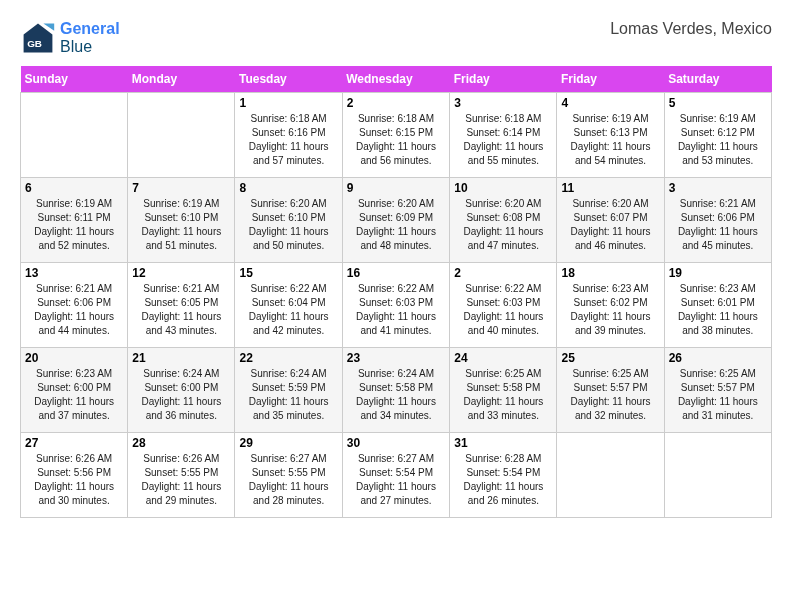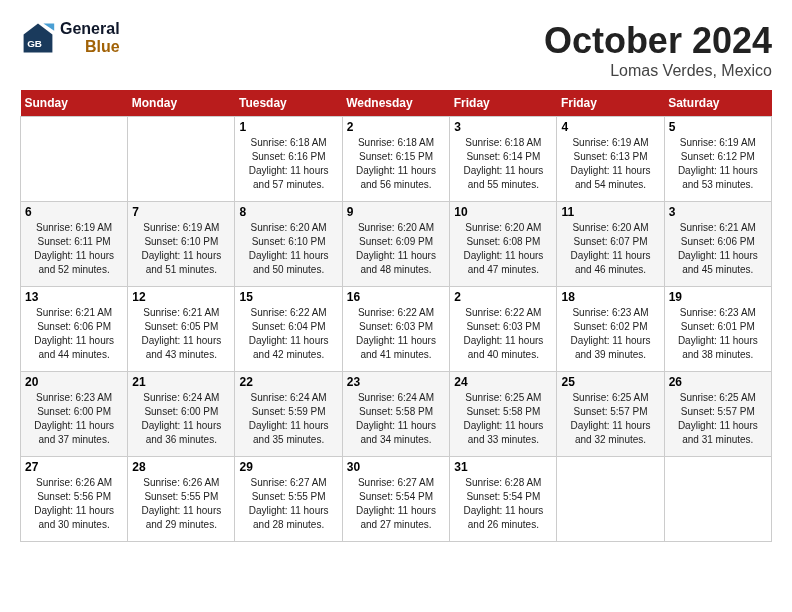--- a/index.html
+++ b/index.html
@@ -36,21 +36,21 @@
     .location-title {
       font-size: 16px;
       color: #444;
     }
     .calendar {
       width: 100%;
       border-collapse: collapse;
       font-size: 11px;
     }
     .calendar th {
-      background: #b91c1c;
+      background: #d946ef;
       color: #fff;
       padding: 6px 4px;
       text-align: left;
       font-size: 12px;
       font-weight: bold;
     }
     .calendar td {
       border: 1px solid #ccc;
       vertical-align: top;
       padding: 3px 4px;
@@ -83,26 +83,25 @@
 <body>
 
 <div class="header-area">
   <div class="logo">
     <svg class="logo-icon" viewBox="0 0 40 40">
       <polygon points="20,4 36,16 36,36 4,36 4,16" fill="#1a3a5c"></polygon>
       <polygon points="26,4 38,12 38,4" fill="#4a9fd4"></polygon>
       <text x="8" y="30" font-size="11" fill="white" font-weight="bold" font-family="Arial">GB</text>
     </svg>
     <div>
-      <div style="font-size:16px;font-weight:bold;color:#0f172a;">General</div>
-      <div style="font-size:16px;font-weight:bold;color:#a16207;text-align:right;">Blue</div>
+      <div style="font-size:16px;font-weight:bold;color:#3b82f6;">General</div>
+      <div style="font-size:16px;font-weight:normal;color:#0c4a6e;">Blue</div>
     </div>
   </div>
   <div class="title-area">
-    <div class="month-title">October 2024</div>
     <div class="location-title">Lomas Verdes, Mexico</div>
   </div>
 </div>
 
 <table class="calendar">
   <thead>
     <tr>
     <th>Sunday</th>
         <th>Monday</th>
         <th>Tuesday</th>

